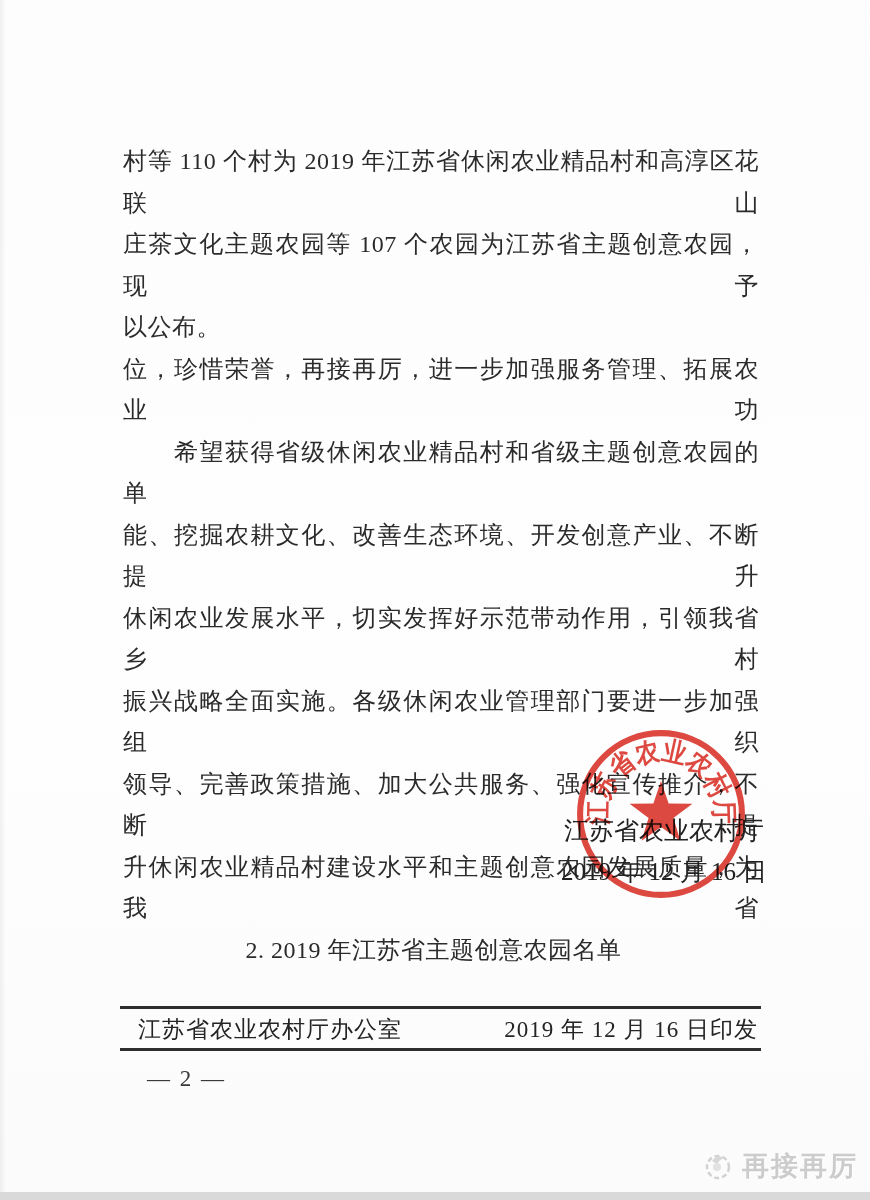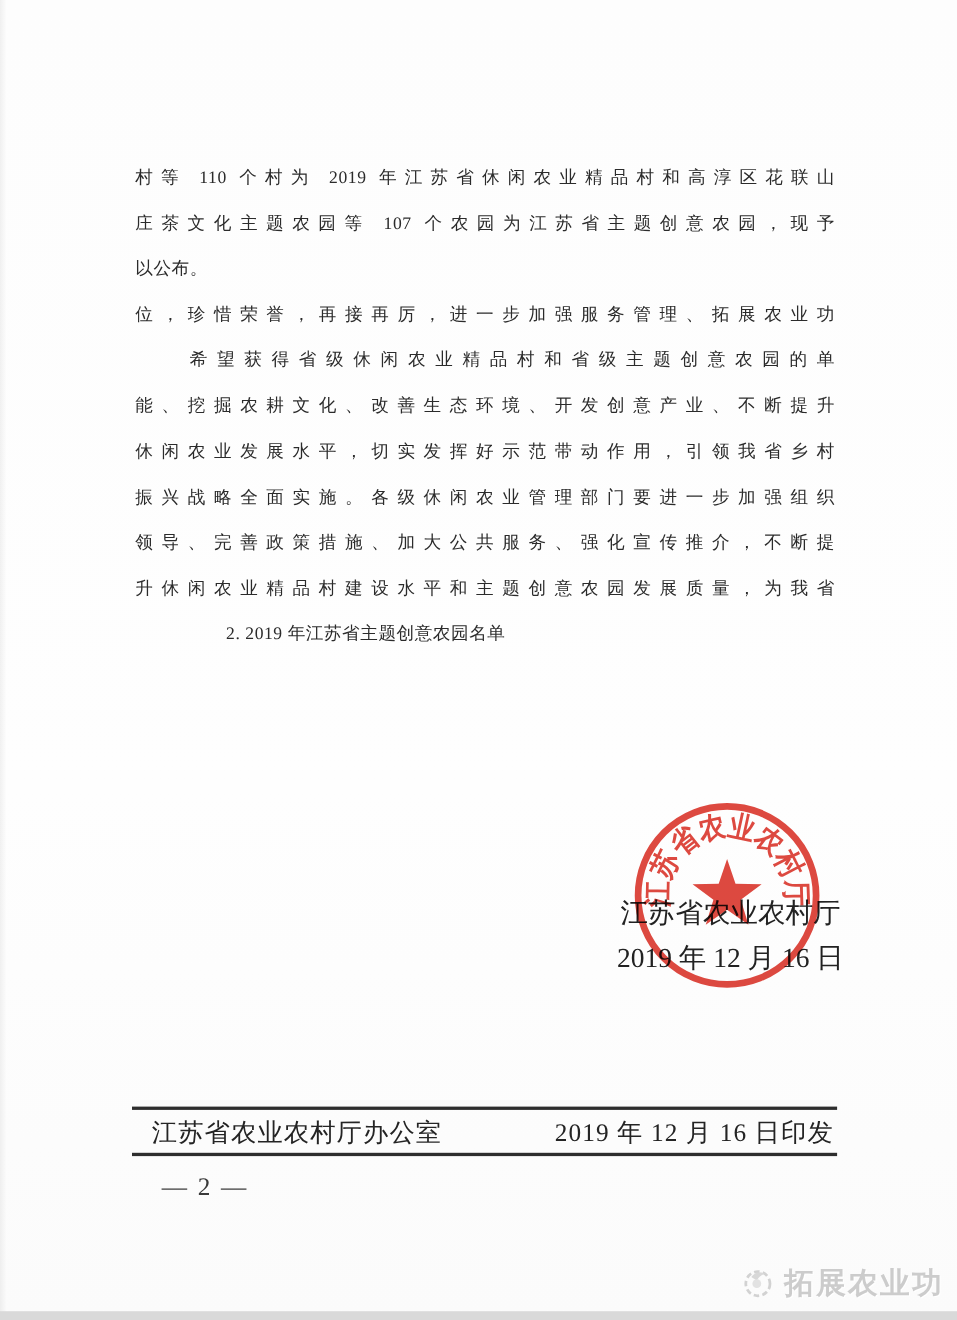--- a/index.html
+++ b/index.html
@@ -13,21 +13,21 @@
   }
   .page {
     position: absolute; inset: 0;
     background: linear-gradient(180deg, #fdfdfd 0%, #fefefe 60%, #fbfbfb 100%);
   }
   
   .body-text {
     position: absolute;
     left: 123px; top: 141px;
     width: 636px;
-    font-size: 16px;
+    font-size: 24px;
     line-height: 41.5px;
     letter-spacing: 0.5px;
     color: #2b2b2b;
   }
   .body-line { text-align: justify; white-space: pre-wrap; }
   .body-line.fill { text-align-last: justify; }
   
   .signature {
     position: absolute;
     left: 558px; top: 810px;
@@ -148,18 +148,18 @@
   <div class="footer-rule bottom"></div>
 
   <div class="page-number">— 2 —</div>
 
   <div class="watermark">
     <svg width="30" height="30" viewBox="0 0 30 30">
       <circle cx="15" cy="16" r="11" fill="none" stroke="#d2d2d2" stroke-width="2.5" stroke-dasharray="5 3"></circle>
       <path d="M 9,10 Q 14,3 21,7 Q 16,9 14,13 Z" fill="#d8d8d8"></path>
       <circle cx="14" cy="16" r="4" fill="#e2e2e2"></circle>
     </svg>
-    <span class="watermark-text">拓展农业功</span>
+    <span class="watermark-text">再接再厉</span>
   </div>
 
   <div class="bottom-strip"></div>
 
 </div>
 
 </body></html>

